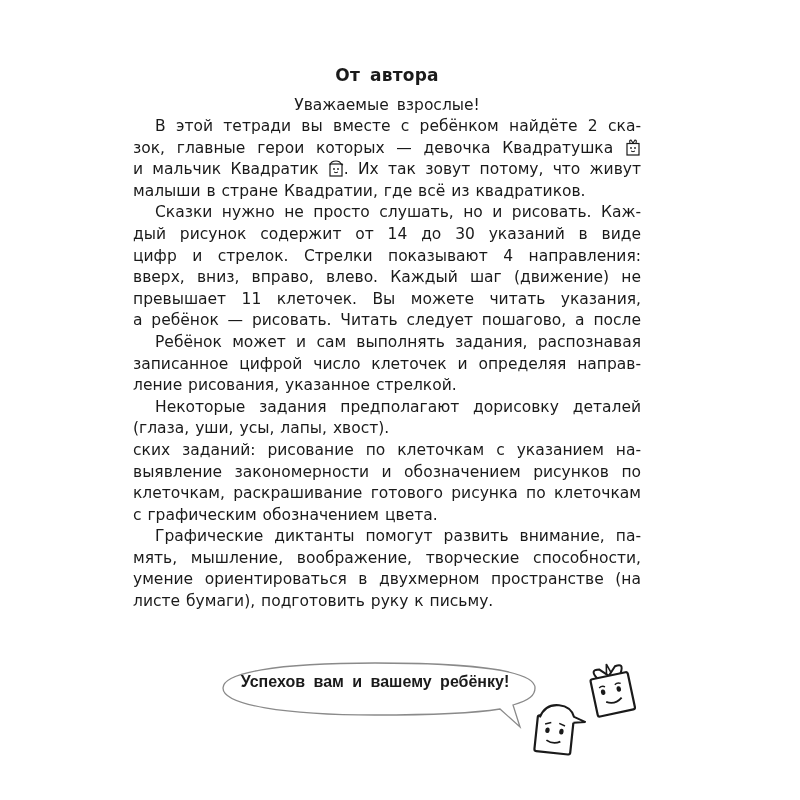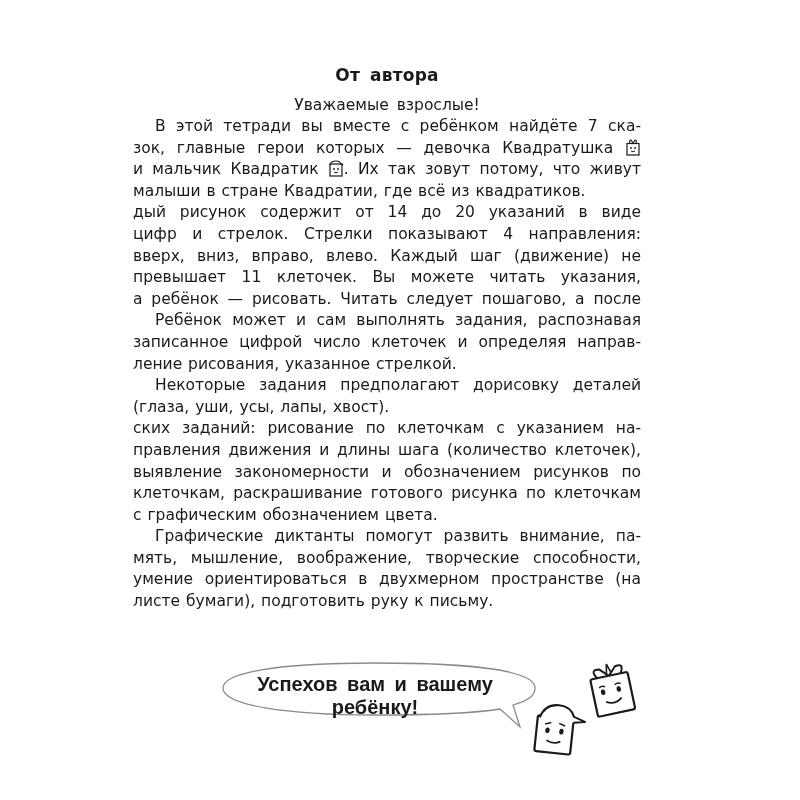--- a/index.html
+++ b/index.html
@@ -9,71 +9,71 @@
     .title { text-align: center; font-family: "DejaVu Sans", sans-serif; font-weight: bold;
       font-size: 17px; height: 24px; line-height: 24px; margin: 8px; letter-spacing: 0.2px; word-spacing: 4px; }
     .subtitle { text-align: center; font-size: 15.5px; height: 21px; line-height: 21px; margin-top: 6px; word-spacing: 3px; }
     .para { font-size: 15.5px; line-height: 21.6px; margin: 0; }
     .line { display: block; white-space: nowrap; text-align: justify; text-align-last: justify; height: 21.6px; word-spacing: 1px; }
     .line.last { text-align-last: left; }
     .line.indent { padding-left: 22px; }
     .inline-icon { display: inline-block; width: 16px; height: 17px; vertical-align: -3px; }
     .bubble-wrap { position: absolute; left: 215px; top: 655px; width: 330px; height: 80px; }
     .bubble-text { position: absolute; left: 0; top: 18px; width: 320px; text-align: center;
-      font-family: "Liberation Sans", sans-serif; font-weight: bold; font-size: 20px; word-spacing: 4px; }
+      font-family: "Liberation Sans", sans-serif; font-weight: bold; font-size: 16px; word-spacing: 4px; }
     .chars { position: absolute; left: 530px; top: 655px; width: 120px; height: 110px; }
   </style>
 </head>
 <body>
 
 <div class="page">
   <h1 class="title">От  автора</h1>
   <div class="subtitle">Уважаемые  взрослые!</div>
 
   <div class="para">
-    <span class="line indent">В этой тетради вы вместе с ребёнком найдёте 7 ска-</span>
+    <span class="line indent">В этой тетради вы вместе с ребёнком найдёте 2 ска-</span>
     <span class="line"><span>зок, главные герои которых — девочка Квадратушка</span> <svg class="inline-icon" viewBox="0 0 16 17">
           <path d="M5 4 Q4 1 6 1 L8 4 L10 1 Q12 1 11 4" fill="none" stroke="#1a1a1a" stroke-width="1.1"></path>
           <rect x="2" y="4.5" width="12" height="11.5" fill="#fff" stroke="#1a1a1a" stroke-width="1.2"></rect>
           <circle cx="6" cy="9" r="0.9" fill="#1a1a1a"></circle>
           <circle cx="10" cy="9" r="0.9" fill="#1a1a1a"></circle>
           <path d="M6 12 Q8 13.5 10 12" fill="none" stroke="#1a1a1a" stroke-width="1"></path>
         </svg></span>
     <span class="line"><span>и мальчик Квадратик</span> <svg class="inline-icon" viewBox="0 0 16 17">
           <rect x="2" y="4" width="12" height="12" fill="#fff" stroke="#1a1a1a" stroke-width="1.2"></rect>
           <path d="M2 5 Q3 1 8 1 Q12 1 13 4 L15 5" fill="none" stroke="#1a1a1a" stroke-width="1.1"></path>
           <circle cx="6" cy="9" r="0.9" fill="#1a1a1a"></circle>
           <circle cx="10" cy="9" r="0.9" fill="#1a1a1a"></circle>
           <path d="M6 12 Q8 13.5 10 12" fill="none" stroke="#1a1a1a" stroke-width="1"></path>
         </svg><span>. Их так зовут потому, что живут</span></span>
     <span class="line last">малыши в стране Квадратии, где всё из квадратиков.</span>
   </div>
 
   <div class="para">
-    <span class="line">дый рисунок содержит от 14 до 20 указаний в виде</span>
+    <span class="line indent">Сказки нужно не просто слушать, но и рисовать. Каж-</span>
+    <span class="line">дый рисунок содержит от 14 до 30 указаний в виде</span>
     <span class="line">цифр и стрелок. Стрелки показывают 4 направления:</span>
     <span class="line">вверх, вниз, вправо, влево. Каждый шаг (движение) не</span>
     <span class="line">превышает 11 клеточек. Вы можете читать указания,</span>
     <span class="line">а ребёнок — рисовать. Читать следует пошагово, а после</span>
   </div>
 
   <div class="para">
     <span class="line indent">Ребёнок может и сам выполнять задания, распознавая</span>
     <span class="line">записанное цифрой число клеточек и определяя направ-</span>
     <span class="line last">ление рисования, указанное стрелкой.</span>
   </div>
 
   <div class="para">
     <span class="line indent">Некоторые задания предполагают дорисовку деталей</span>
     <span class="line last">(глаза, уши, усы, лапы, хвост).</span>
   </div>
 
   <div class="para">
     <span class="line">ских заданий: рисование по клеточкам с указанием на-</span>
-    <span class="line">правления движения и длины шага (количество клеточек),</span>
     <span class="line">выявление закономерности и обозначением рисунков по</span>
     <span class="line">клеточкам, раскрашивание готового рисунка по клеточкам</span>
     <span class="line last">с графическим обозначением цвета.</span>
   </div>
 
   <div class="para">
     <span class="line indent">Графические диктанты помогут развить внимание, па-</span>
     <span class="line">мять, мышление, воображение, творческие способности,</span>
     <span class="line">умение ориентироваться в двухмерном пространстве (на</span>
     <span class="line last">листе бумаги), подготовить руку к письму.</span>

